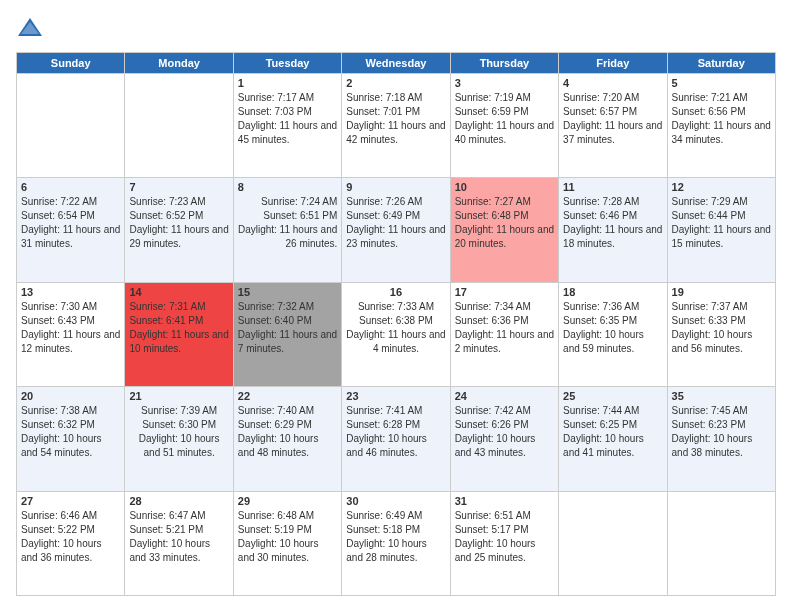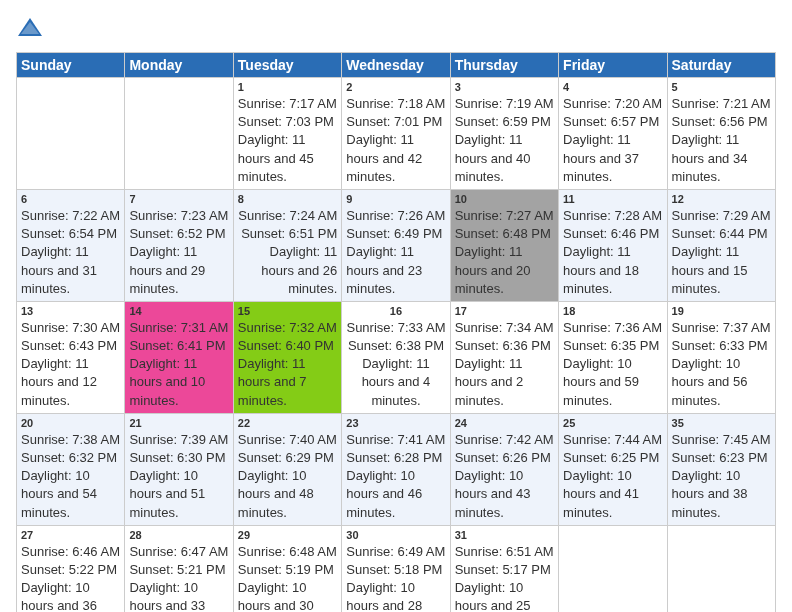--- a/index.html
+++ b/index.html
@@ -60,43 +60,43 @@
       color: #555;
     }
     .calendar {
       width: 100%;
       border-collapse: collapse;
       flex: 1;
     }
     .calendar th {
       background-color: #2a6db5;
       color: #fff;
-      font-size: 14px;
+      font-size: 11px;
       font-weight: bold;
       padding: 4px 4px;
-      text-align: left;
+      text-align: center;
       border: 1px solid #ccc;
     }
     .calendar td {
       border: 1px solid #ccc;
       vertical-align: top;
       padding: 3px 4px;
       font-size: 9.5px;
       color: #333;
       width: calc(100% / 7);
       height: 76px;
     }
     .day-num {
       font-size: 11px;
       font-weight: bold;
       display: block;
       margin-bottom: 2px;
     }
     .day-info {
-      font-size: 13px;
+      font-size: 10px;
       line-height: 1.4;
       color: #333;
     }
     .empty-cell {
       background: #f9f9f9;
     }
     tr:nth-child(odd) td {
       background-color: #fff;
     }
     tr:nth-child(even) td {
@@ -189,21 +189,21 @@
             <div class="day-info" style="white-space: pre-line; text-align: right;">Sunrise: 7:24 AM
 Sunset: 6:51 PM
 Daylight: 11 hours and 26 minutes.</div>
           </td>
           <td style="background-color: rgb(238, 243, 251);">
             <span class="day-num">9</span>
             <div class="day-info" style="white-space: pre-line;">Sunrise: 7:26 AM
 Sunset: 6:49 PM
 Daylight: 11 hours and 23 minutes.</div>
           </td>
-          <td style="background-color: #a3a3a3;">
+          <td style="background-color: #fca5a5;">
             <span class="day-num">10</span>
             <div class="day-info" style="white-space: pre-line;">Sunrise: 7:27 AM
 Sunset: 6:48 PM
 Daylight: 11 hours and 20 minutes.</div>
           </td>
           <td style="background-color: rgb(238, 243, 251);">
             <span class="day-num">11</span>
             <div class="day-info" style="white-space: pre-line;">Sunrise: 7:28 AM
 Sunset: 6:46 PM
 Daylight: 11 hours and 18 minutes.</div>
@@ -215,27 +215,27 @@
 Daylight: 11 hours and 15 minutes.</div>
           </td>
         </tr>
         <tr>
           <td style="background-color: rgb(255, 255, 255);">
             <span class="day-num">13</span>
             <div class="day-info" style="white-space: pre-line;">Sunrise: 7:30 AM
 Sunset: 6:43 PM
 Daylight: 11 hours and 12 minutes.</div>
           </td>
-          <td style="background-color: #ec4899;">
+          <td style="background-color: #ef4444;">
             <span class="day-num">14</span>
             <div class="day-info" style="white-space: pre-line;">Sunrise: 7:31 AM
 Sunset: 6:41 PM
 Daylight: 11 hours and 10 minutes.</div>
           </td>
-          <td style="background-color: #84cc16;">
+          <td style="background-color: #a3a3a3;">
             <span class="day-num">15</span>
             <div class="day-info" style="white-space: pre-line;">Sunrise: 7:32 AM
 Sunset: 6:40 PM
 Daylight: 11 hours and 7 minutes.</div>
           </td>
           <td style="background-color: rgb(255, 255, 255); text-align: center;">
             <span class="day-num">16</span>
             <div class="day-info" style="white-space: pre-line;">Sunrise: 7:33 AM
 Sunset: 6:38 PM
 Daylight: 11 hours and 4 minutes.</div>
@@ -261,21 +261,21 @@
         </tr>
         <tr>
           <td style="background-color: rgb(238, 243, 251);">
             <span class="day-num">20</span>
             <div class="day-info" style="white-space: pre-line;">Sunrise: 7:38 AM
 Sunset: 6:32 PM
 Daylight: 10 hours and 54 minutes.</div>
           </td>
           <td style="background-color: rgb(238, 243, 251);">
             <span class="day-num">21</span>
-            <div class="day-info" style="white-space: pre-line;">Sunrise: 7:39 AM
+            <div class="day-info" style="white-space: pre-line; text-align: center;">Sunrise: 7:39 AM
 Sunset: 6:30 PM
 Daylight: 10 hours and 51 minutes.</div>
           </td>
           <td style="background-color: rgb(238, 243, 251);">
             <span class="day-num">22</span>
             <div class="day-info" style="white-space: pre-line;">Sunrise: 7:40 AM
 Sunset: 6:29 PM
 Daylight: 10 hours and 48 minutes.</div>
           </td>
           <td style="background-color: rgb(238, 243, 251);">

